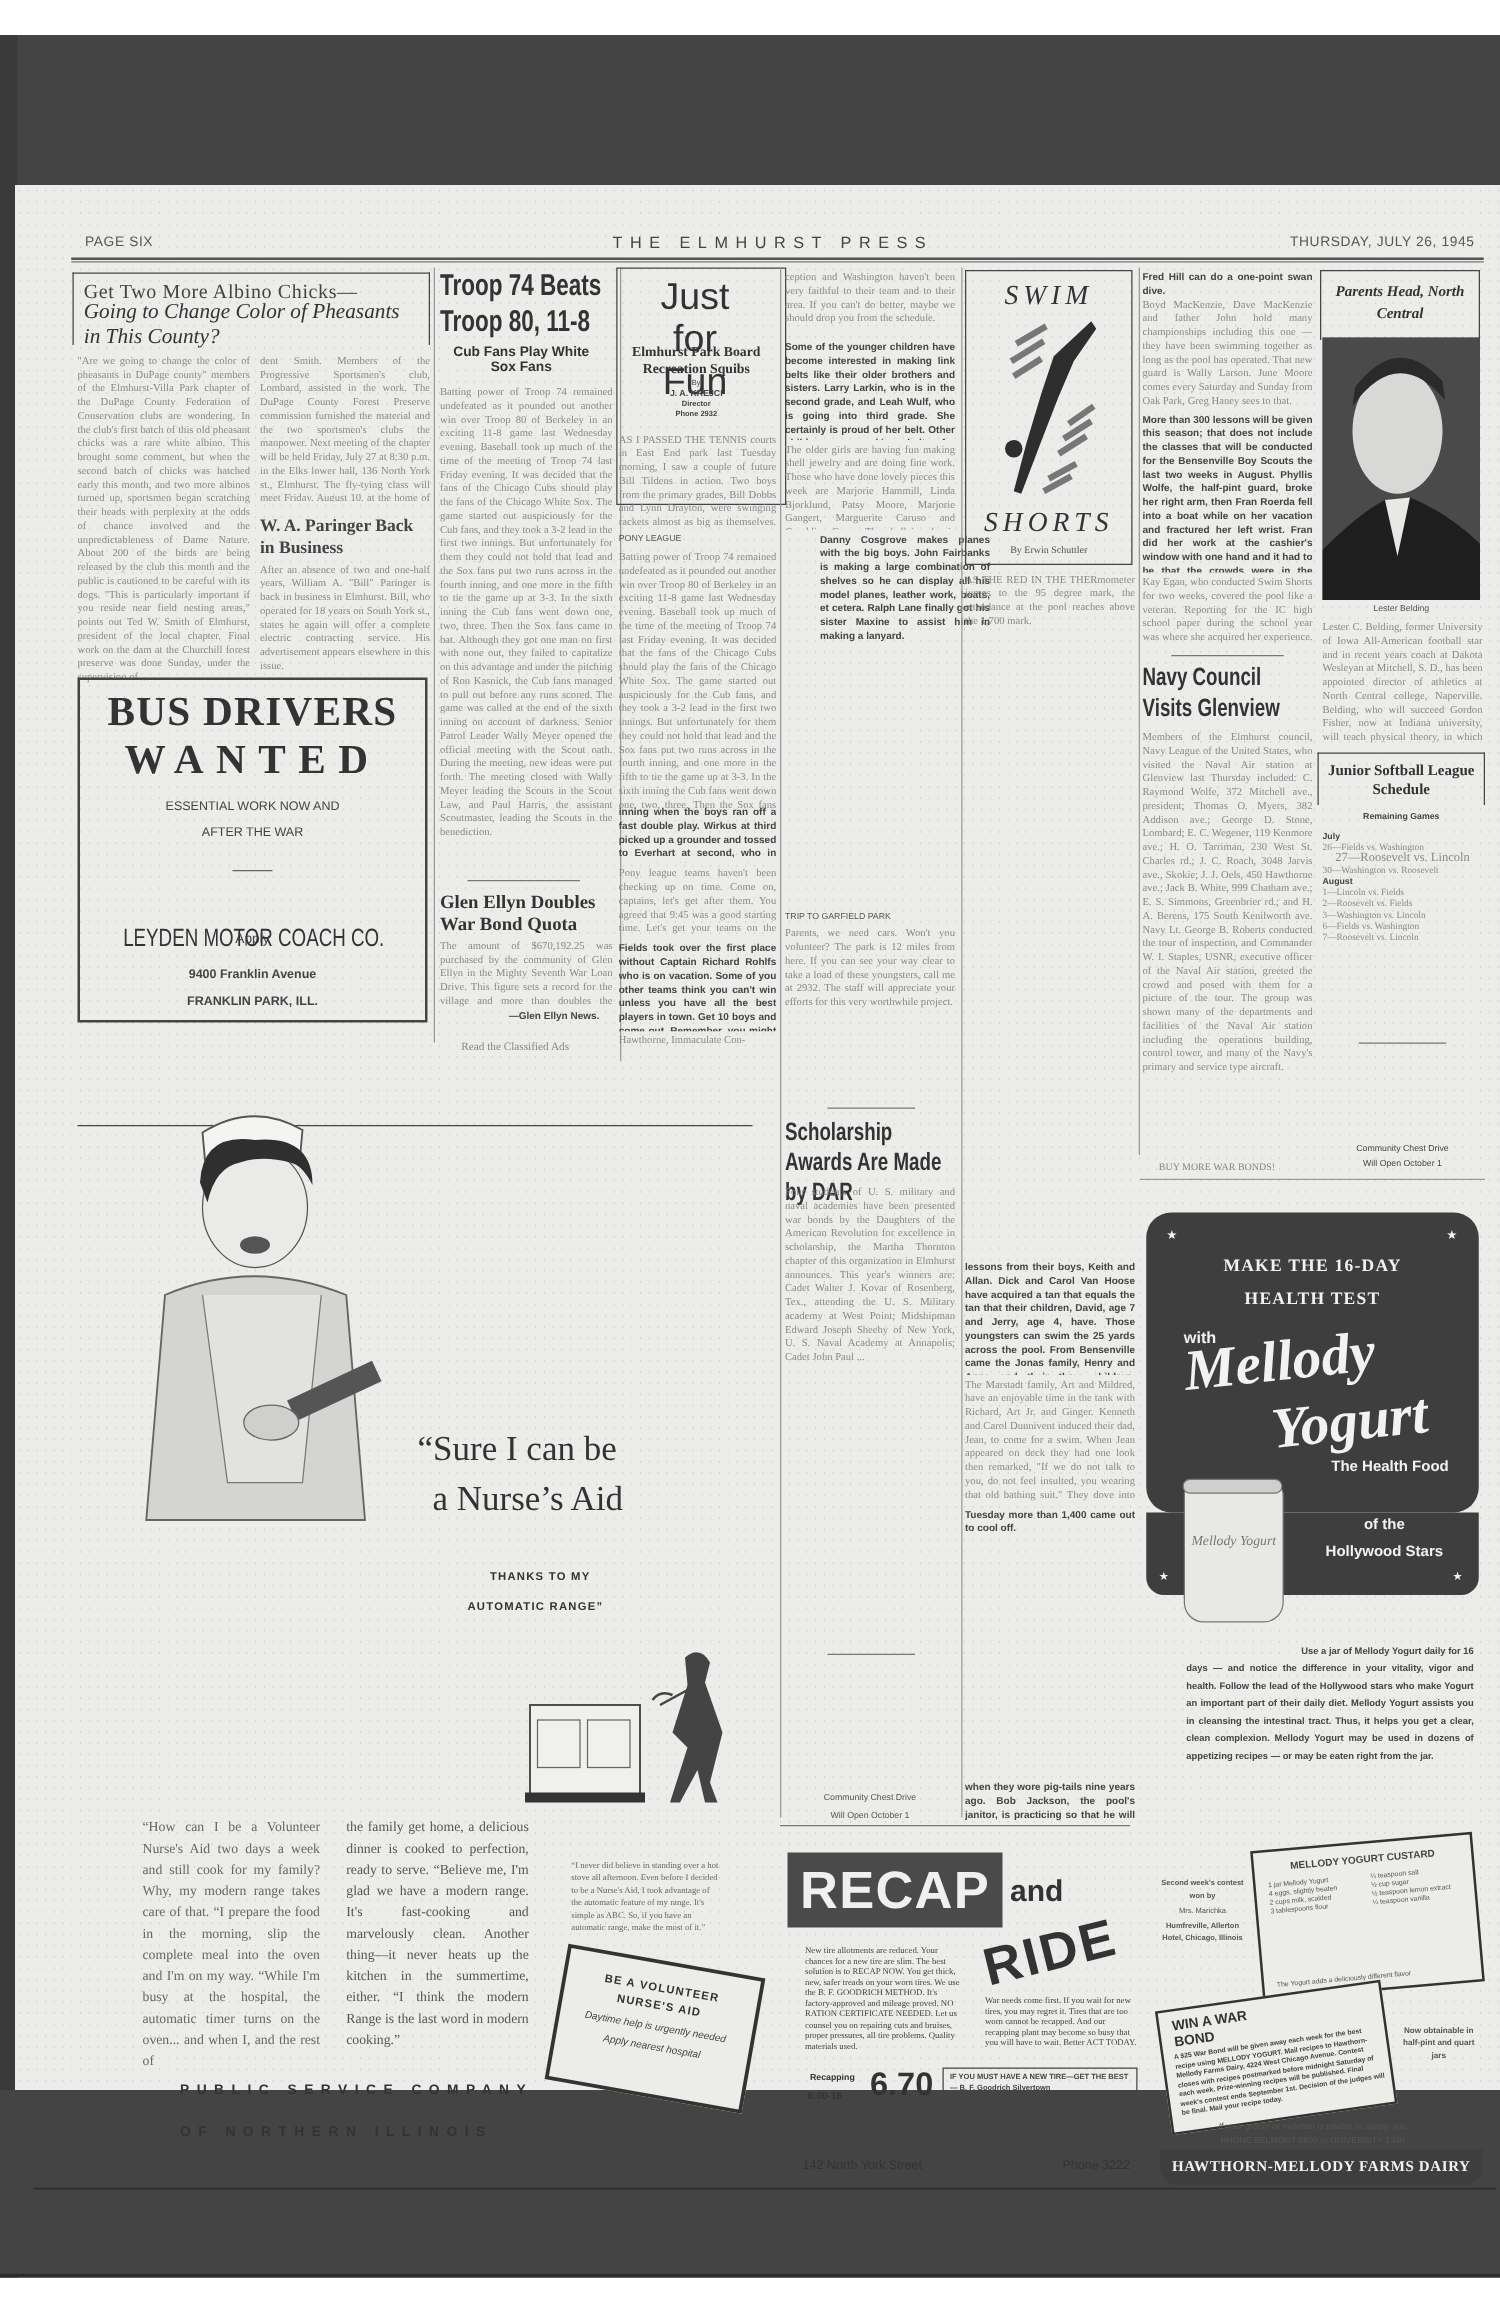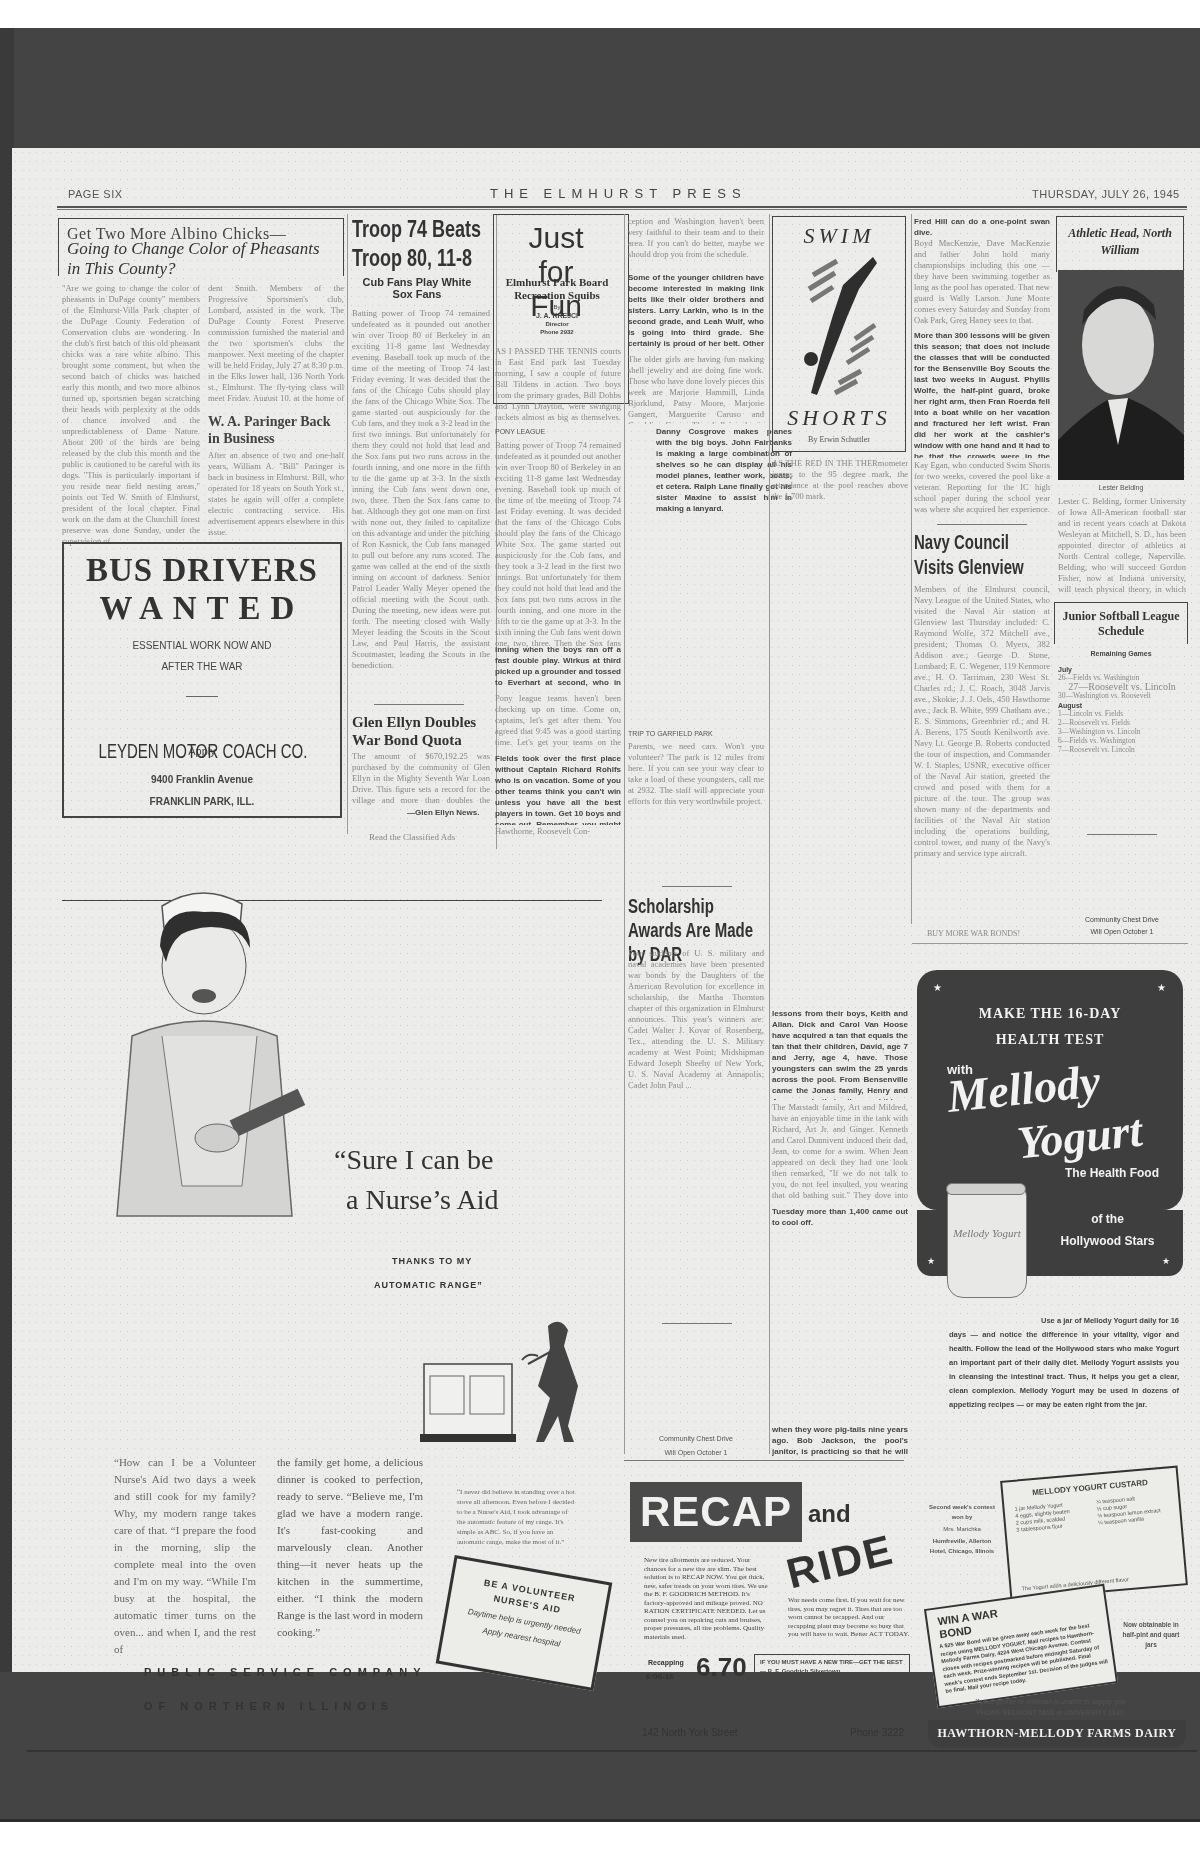--- a/index.html
+++ b/index.html
@@ -90,21 +90,21 @@
   <div class="abs center sans" style="left:483px; top:156px; width:124px; font-size:6px; color:#444;">By</div>
   <div class="abs center sans" style="left:483px; top:164px; width:124px; font-size:7px; font-weight:bold; color:#444;">J. A. KREJCI</div>
   <div class="abs center sans" style="left:483px; top:173px; width:124px; font-size:6px; font-weight:bold; color:#444;">Director</div>
   <div class="abs center sans" style="left:483px; top:181px; width:124px; font-size:6px; font-weight:bold; color:#444;">Phone 2932</div>
   <div class="abs body-text" style="left:483px; top:198px; width:126px; height:78px; overflow:hidden;">AS I PASSED THE TENNIS courts in East End park last Tuesday morning, I saw a couple of future Bill Tildens in action. Two boys from the primary grades, Bill Dobbs and Lynn Drayton, were swinging rackets almost as big as themselves. Can't start too soon. Keep it up, boys!</div>
   <div class="abs sans" style="left:483px; top:280px; font-size:7px; color:#555;">PONY LEAGUE</div>
   <div class="abs body-text" style="left:483px; top:292px; width:126px; height:208px; overflow:hidden;">Batting power of Troop 74 remained undefeated as it pounded out another win over Troop 80 of Berkeley in an exciting 11-8 game last Wednesday evening. Baseball took up much of the time of the meeting of Troop 74 last Friday evening. It was decided that the fans of the Chicago Cubs should play the fans of the Chicago White Sox. The game started out auspiciously for the Cub fans, and they took a 3-2 lead in the first two innings. But unfortunately for them they could not hold that lead and the Sox fans put two runs across in the fourth inning, and one more in the fifth to tie the game up at 3-3. In the sixth inning the Cub fans went down one, two, three. Then the Sox fans came to bat. Although they got one man on first with none out, they failed to capitalize on this advantage and under the pitching of Ron Kasnick, the Cub fans managed to pull out before any runs scored. The game was called at the end of the sixth inning on account of darkness. Senior Patrol Leader Wally Meyer opened the official meeting with the Scout oath. During the meeting, new ideas were put forth. The meeting closed with Wally Meyer leading the Scouts in the Scout Law, and Paul Harris, the assistant Scoutmaster, leading the Scouts in the benediction.</div>
   <div class="abs body-bold" style="left:483px; top:496px; width:126px; height:46px; overflow:hidden;">inning when the boys ran off a fast double play. Wirkus at third picked up a grounder and tossed to Everhart at second, who in turn whipped it over to Pederson at first.</div>
   <div class="abs body-text" style="left:483px; top:545px; width:126px; height:55px; overflow:hidden;">Pony league teams haven't been checking up on time. Come on, captains, let's get after them. You agreed that 9:45 was a good starting time. Let's get your teams on the field so we can start on schedule.</div>
   <div class="abs body-bold" style="left:483px; top:605px; width:126px; height:72px; overflow:hidden;">Fields took over the first place without Captain Richard Rohlfs who is on vacation. Some of you other teams think you can't win unless you have all the best players in town. Get 10 boys and come out. Remember, you might win a nice emblem. Get your team on top.</div>
-  <div class="abs body-text" style="left:483px; top:678px; width:126px;">Hawthorne, Roosevelt Con-</div>
+  <div class="abs body-text" style="left:483px; top:678px; width:126px;">Hawthorne, Immaculate Con-</div>
 
   <div class="vrule" style="left:612px; top:66px; height:1240px;"></div>
 
   <div class="abs body-text" style="left:616px; top:68px; width:136px; height:55px; overflow:hidden;">ception and Washington haven't been very faithful to their team and to their area. If you can't do better, maybe we should drop you from the schedule.</div>
   <div class="abs body-bold" style="left:616px; top:124px; width:136px; height:80px; overflow:hidden;">Some of the younger children have become interested in making link belts like their older brothers and sisters. Larry Larkin, who is in the second grade, and Leah Wulf, who is going into third grade. She certainly is proud of her belt. Other children are making belts for birthday gifts or for Christmas presents.</div>
   <div class="abs body-text" style="left:616px; top:206px; width:136px; height:70px; overflow:hidden;">The older girls are having fun making shell jewelry and are doing fine work. Those who have done lovely pieces this week are Marjorie Hammill, Linda Bjorklund, Patsy Moore, Marjorie Gangert, Marguerite Caruso and Geraldine Green. The shell jewelry is very reasonable in cost and makes nice gifts.</div>
   <div class="abs body-bold" style="left:616px; top:278px; width:136px; height:200px; overflow:hidden;margin-left:28px;">Danny Cosgrove makes planes with the big boys. John Fairbanks is making a large combination of shelves so he can display all his model planes, leather work, boats, et cetera. Ralph Lane finally got his sister Maxine to assist him in making a lanyard.</div>
   <div class="abs sans" style="left:616px; top:582px; font-size:7px; color:#555;">TRIP TO GARFIELD PARK</div>
   <div class="abs body-text" style="left:616px; top:593px; width:136px; height:105px; overflow:hidden;">Parents, we need cars. Won't you volunteer? The park is 12 miles from here. If you can see your way clear to take a load of these youngsters, call me at 2932. The staff will appreciate your efforts for this very worthwhile project.</div>
   <div class="abs" style="left:650px; top:738px; width:70px; border-top:1px solid #777;"></div>
@@ -139,21 +139,21 @@
   <div class="abs body-bold" style="left:902px; top:68px; width:136px;">Fred Hill can do a one-point swan dive.</div>
   <div class="abs body-text" style="left:902px; top:90px; width:136px; height:90px; overflow:hidden;">Boyd MacKenzie, Dave MacKenzie and father John hold many championships including this one —they have been swimming together as long as the pool has operated. That new guard is Wally Larson. June Moore comes every Saturday and Sunday from Oak Park, Greg Haney sees to that.</div>
   <div class="abs body-bold" style="left:902px; top:182px; width:136px; height:128px; overflow:hidden;">More than 300 lessons will be given this season; that does not include the classes that will be conducted for the Bensenville Boy Scouts the last two weeks in August. Phyllis Wolfe, the half-pint guard, broke her right arm, then Fran Roerda fell into a boat while on her vacation and fractured her left wrist. Fran did her work at the cashier's window with one hand and it had to be that the crowds were in the thousands. Phyllis has been using one hand in the basket room.</div>
   <div class="abs body-text" style="left:902px; top:312px; width:136px; height:55px; overflow:hidden;">Kay Egan, who conducted Swim Shorts for two weeks, covered the pool like a veteran. Reporting for the IC high school paper during the school year was where she acquired her experience. Thanks a lot, Kay.</div>
   <div class="abs" style="left:925px; top:376px; width:90px; border-top:1px solid #777;"></div>
   <div class="abs condensed" style="left:902px; top:382px; width:160px; font-size:20px; line-height:25px;">Navy Council Visits Glenview</div>
   <div class="abs body-text" style="left:902px; top:436px; width:136px; height:300px; overflow:hidden;">Members of the Elmhurst council, Navy League of the United States, who visited the Naval Air station at Glenview last Thursday included: C. Raymond Wolfe, 372 Mitchell ave., president; Thomas O. Myers, 382 Addison ave.; George D. Stone, Lombard; E. C. Wegener, 119 Kenmore ave.; H. O. Tarriman, 230 West St. Charles rd.; J. C. Roach, 3048 Jarvis ave., Skokie; J. J. Oels, 450 Hawthorne ave.; Jack B. White, 999 Chatham ave.; E. S. Simmons, Greenbrier rd.; and H. A. Berens, 175 South Kenilworth ave. Navy Lt. George B. Roberts conducted the tour of inspection, and Commander W. I. Staples, USNR, executive officer of the Naval Air station, greeted the crowd and posed with them for a picture of the tour. The group was shown many of the departments and facilities of the Naval Air station including the operations building, control tower, and many of the Navy's primary and service type aircraft.</div>
   <div class="abs body-text" style="left:915px; top:780px; font-size:8px;">BUY MORE WAR BONDS!</div>
 
   <div class="box" style="left:1044px; top:68px; width:128px; height:56px; border-width:1px; border-bottom:none;">
-    <div class="abs center italic-head" style="left:0; top:8px; width:126px; font-size:12px; line-height:17px; font-weight:bold;">Athletic Head, North William</div>
+    <div class="abs center italic-head" style="left:0; top:8px; width:126px; font-size:12px; line-height:17px; font-weight:bold;">Parents Head, North Central</div>
   </div>
   <div class="abs" style="left:1046px; top:122px; width:126px; height:210px; background:#3a3a3a;">
     <svg width="126" height="210" viewBox="0 0 126 210">
       <rect width="126" height="210" fill="#4a4a4a"></rect>
       <ellipse cx="60" cy="75" rx="36" ry="50" fill="#d8d8d6"></ellipse>
       <path d="M24 55 Q60 5 98 50 L96 35 Q60 -5 26 40 Z" fill="#2a2a2a"></path>
       <path d="M0 210 L0 170 Q30 140 50 130 L60 150 L70 128 Q100 140 126 165 L126 210 Z" fill="#1e1e1e"></path>
       <path d="M50 130 L60 175 L70 128 Z" fill="#e8e8e6"></path>
     </svg>
   </div>

